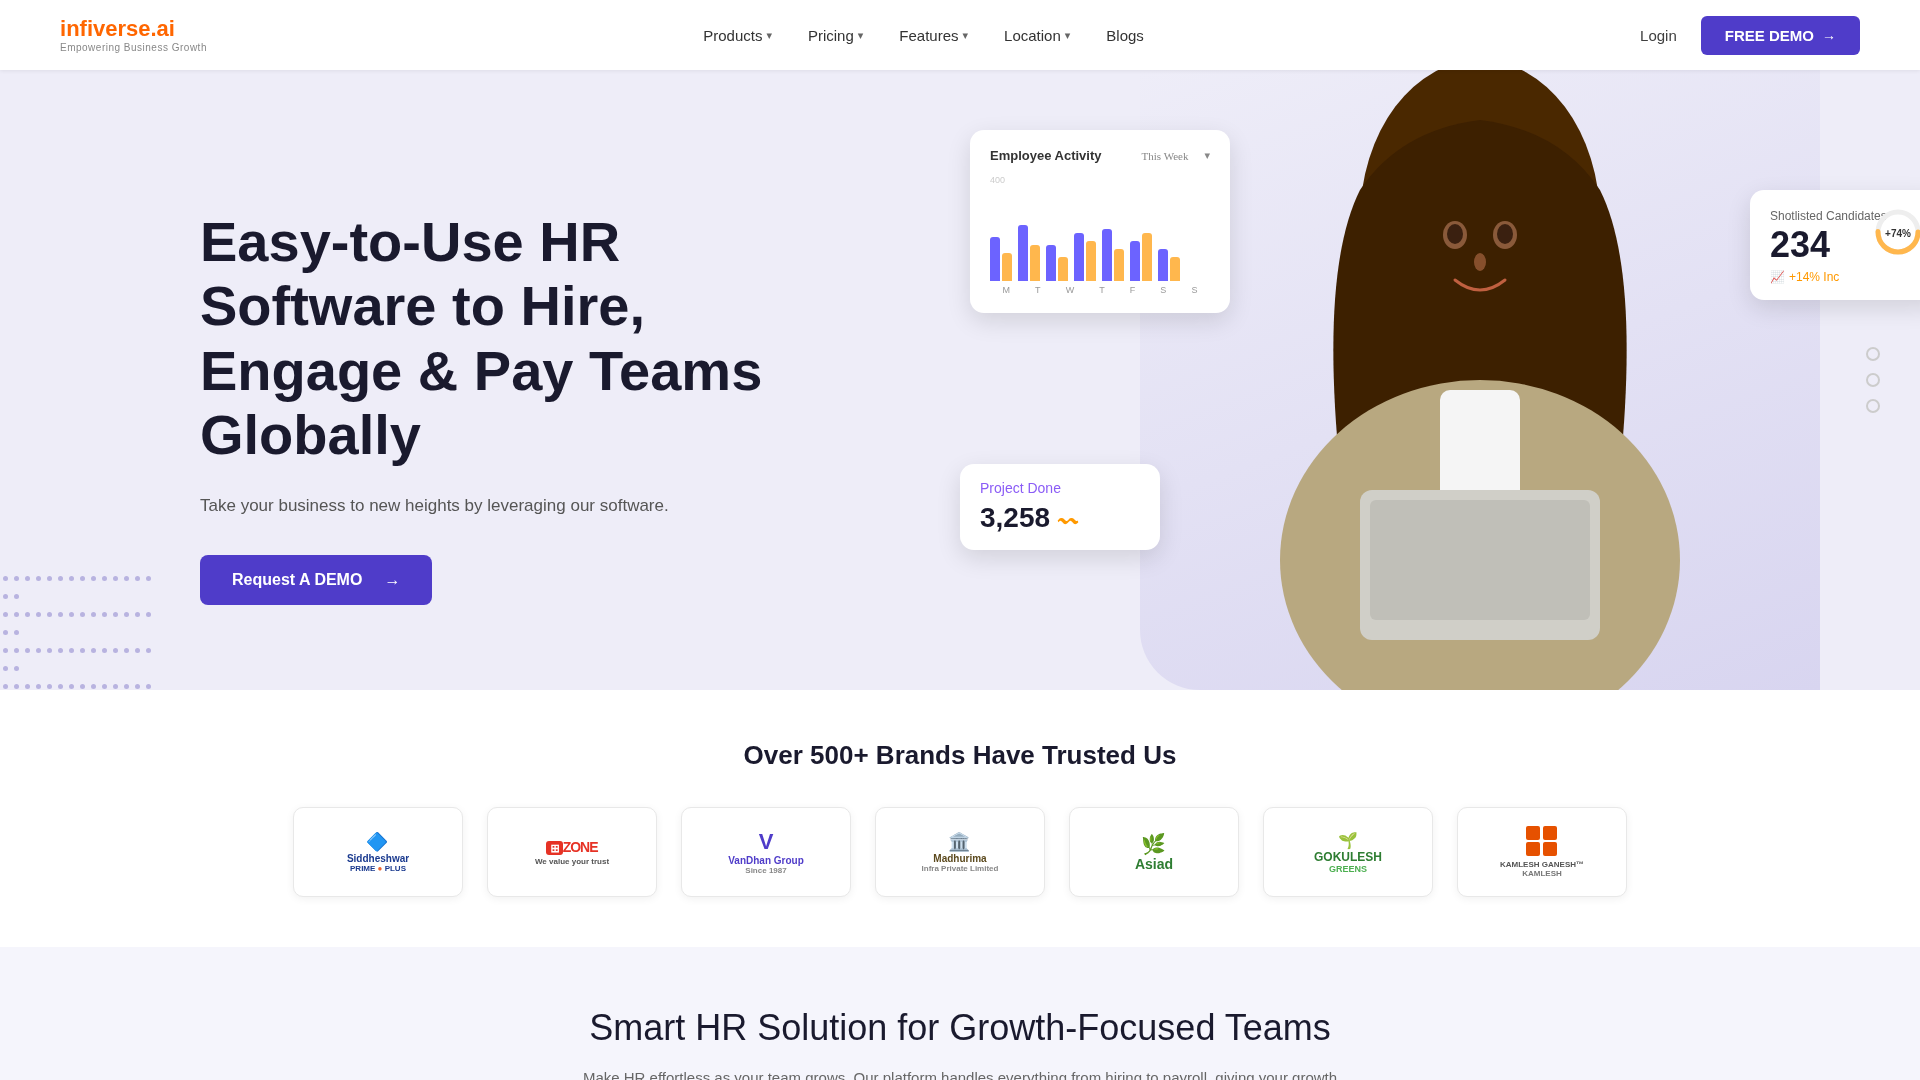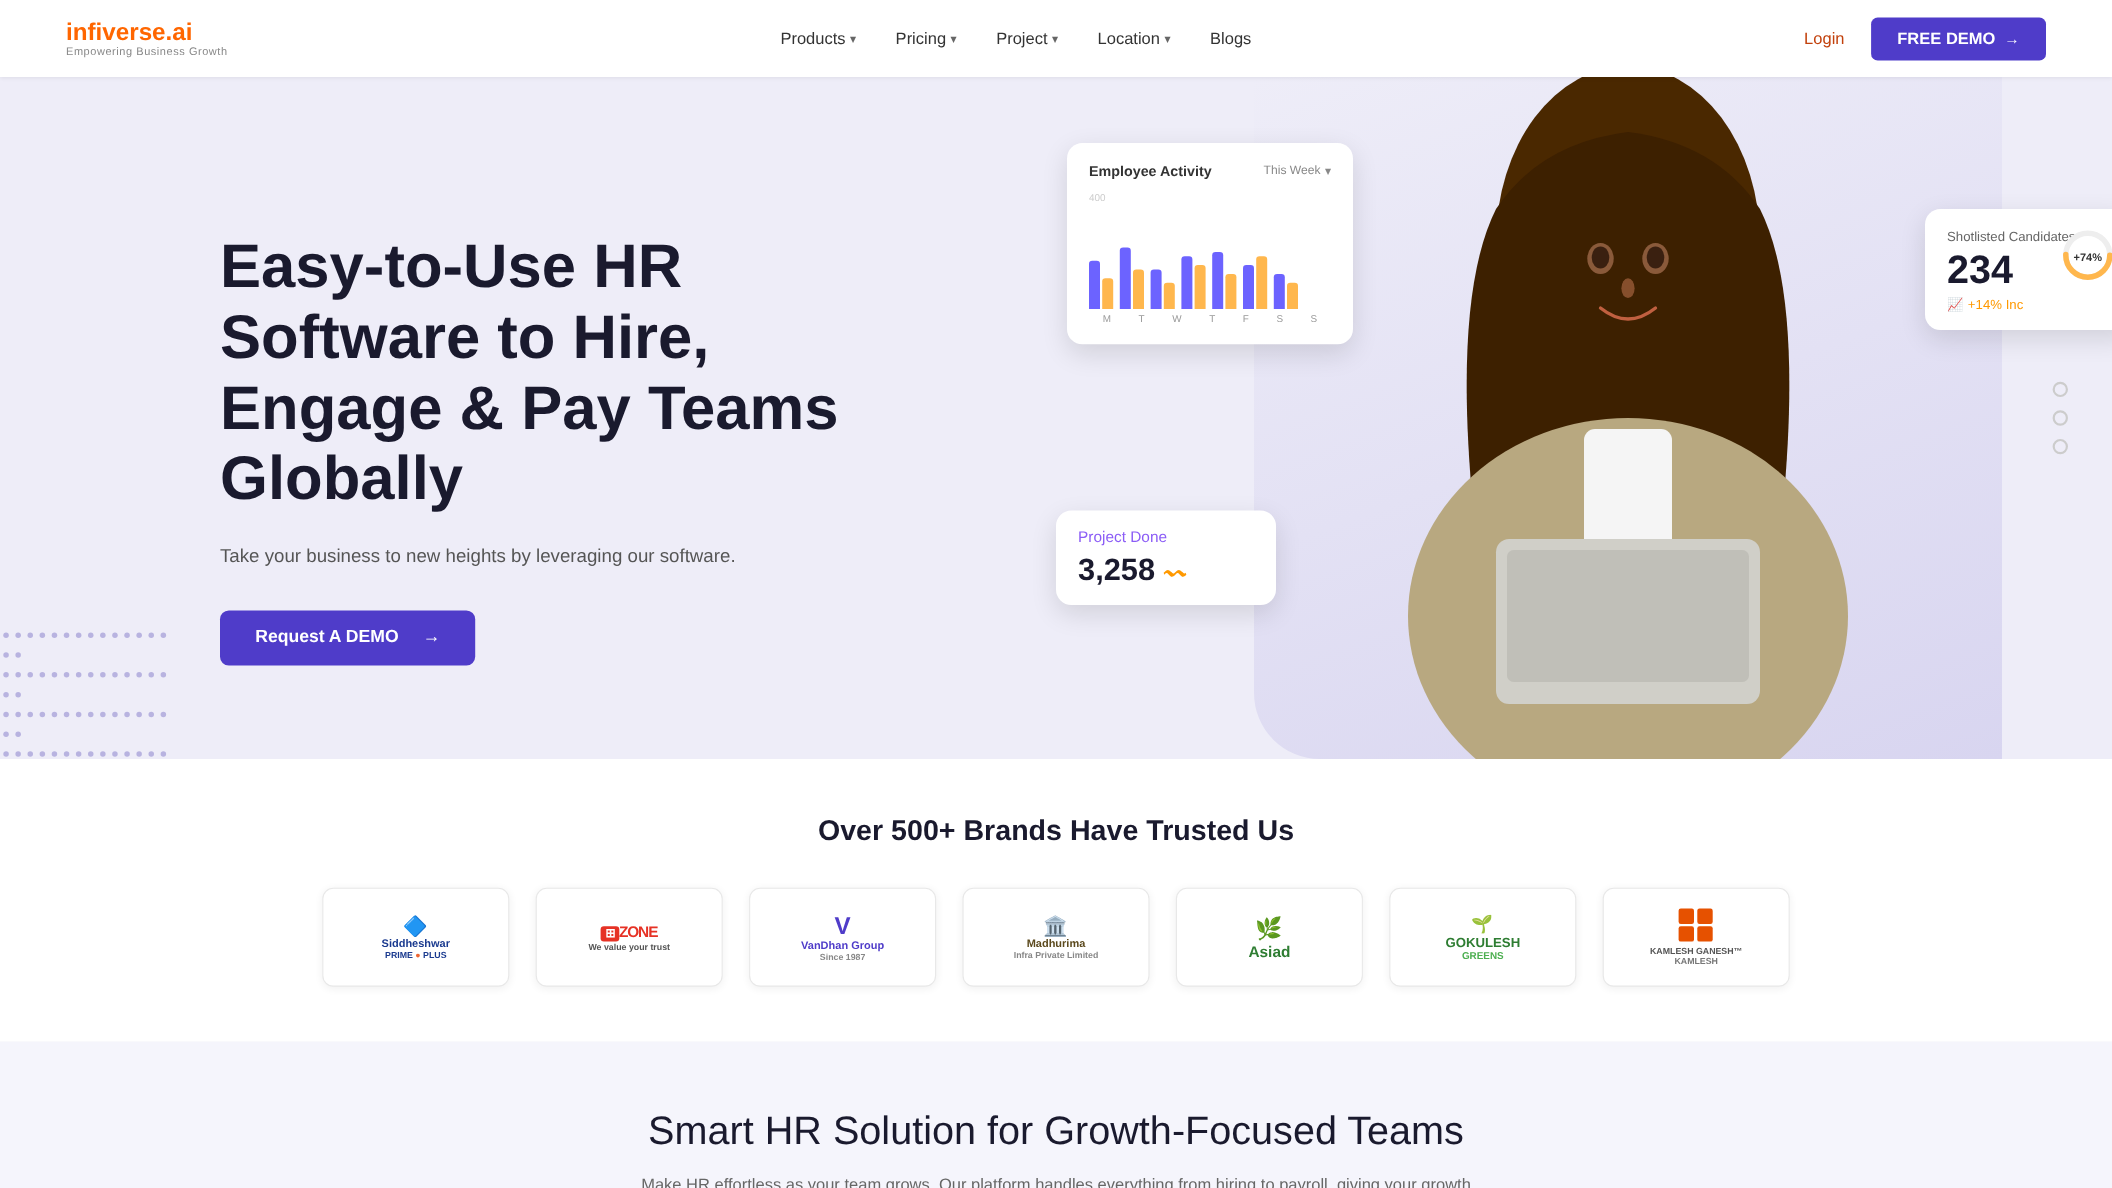--- a/index.html
+++ b/index.html
@@ -54,21 +54,21 @@
       gap: 4px;
     }
     .nav-links li a .chevron { font-size: 11px; color: #666; }
     .nav-right {
       display: flex;
       align-items: center;
       gap: 24px;
     }
     .nav-login {
       font-size: 15px;
-      color: #c2410c;
+      color: #404040;
       font-weight: 500;
       cursor: pointer;
       text-decoration: none;
     }
     .nav-demo-btn {
       background: #4f3cc9;
       color: #fff;
       border: none;
       border-radius: 6px;
       padding: 11px 24px;
@@ -333,21 +333,21 @@
       </a>
     </li>
     <li>
       <a href="#">
         <span>Pricing</span>
         <span class="chevron">▾</span>
       </a>
     </li>
     <li>
       <a href="#">
-        <span>Project</span>
+        <span>Features</span>
         <span class="chevron">▾</span>
       </a>
     </li>
     <li>
       <a href="#">
         <span>Location</span>
         <span class="chevron">▾</span>
       </a>
     </li>
     <li>
@@ -405,21 +405,21 @@
 
         <path d="M315 210 Q340 230 365 210" stroke="#c06040" stroke-width="3" fill="none" stroke-linecap="round"></path>
 
         <ellipse cx="340" cy="192" rx="6" ry="9" fill="#b8704a" opacity="0.6"></ellipse>
       </svg>
     </div>
 
     <div class="card-employee-activity">
       <div style="display:flex; justify-content:space-between; align-items:center; margin-bottom:12px;">
         <span class="card-title">Employee Activity</span>
-        <span style="font-size:11px; color:#888; display:flex; align-items:flex-start; gap:4px;">
+        <span style="font-size:11px; color:#888; display:flex; align-items:flex-end; gap:16px;font-family:Liberation Serif, serif;">
           <span>This Week</span>
           <span>▾</span>
         </span>
       </div>
       <div style="display:flex; justify-content:space-between; margin-bottom:4px;">
         <span style="font-size:9px; color:#ccc;">400</span>
       </div>
       <div class="bar-chart">
         <div class="bar-group">
             <div class="bar bar-purple" style="height:44px;"></div>

